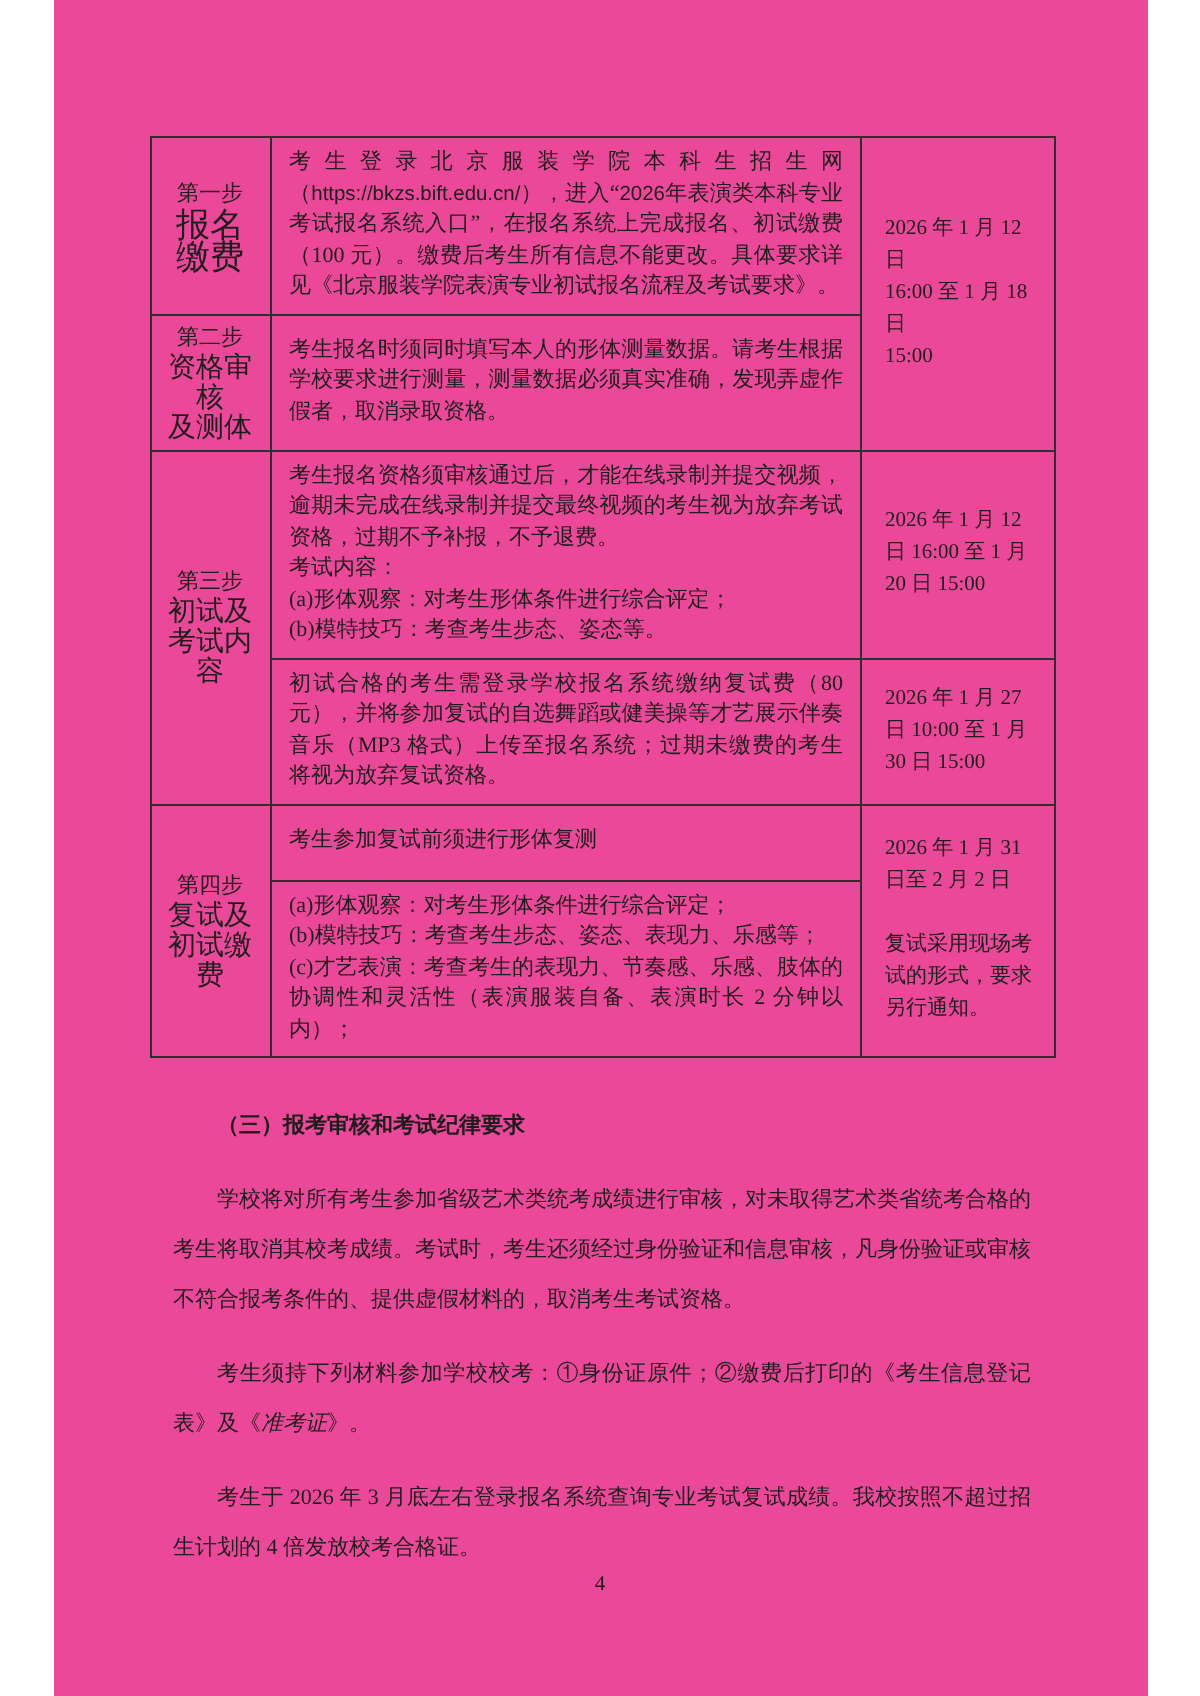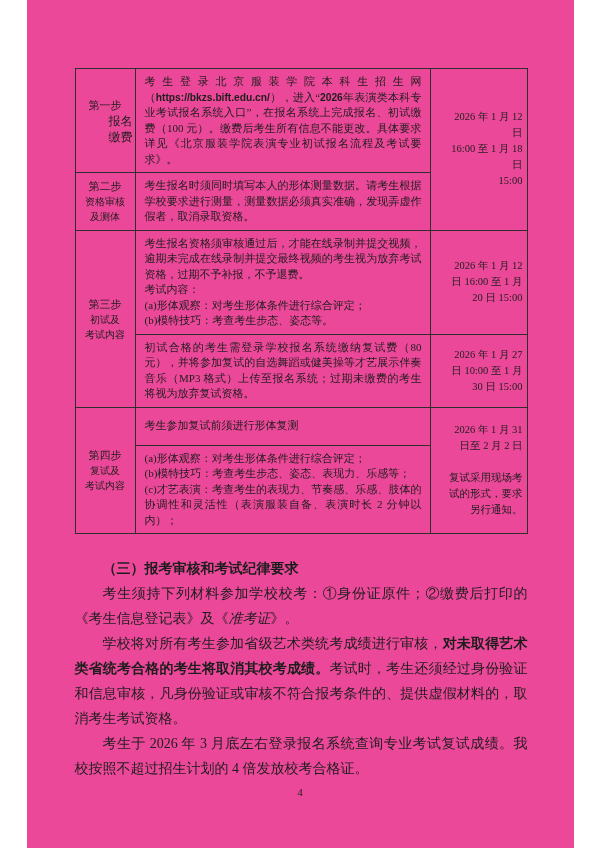--- a/index.html
+++ b/index.html
@@ -37,64 +37,63 @@
     padding: 3px 2px;
   }
   .step-title {
     display: block;
     font-size: 11px;
     line-height: 16px;
     white-space: pre-line;
   }
   .step-sub {
     display: block;
-    font-size: 10px;
+    font-size: 14px;
     line-height: 15px;
     white-space: pre-line;
   }
   .step-sub--lg {
-    font-size: 12px;
+    font-size: 17px;
     line-height: 16px;
-    text-align: right;
   }
   td.desc {
     font-size: 11px;
     line-height: 15.5px;
     padding: 5px 8px 5px 9px;
     text-align: justify;
   }
   td.date {
     font-size: 10.5px;
     line-height: 16px;
     padding: 4px 4px 4px 12px;
-    text-align: right;
+    text-align: left;
   }
   .pre { white-space: pre-line; }
-  .seg-bold { font-weight: bold; }
+  .seg-bold { font-weight: normal; }
   .seg-italic { font-style: italic; }
   .seg-sans { font-family: "Liberation Sans", "DejaVu Sans", sans-serif; font-size: 0.93em; }
   tr.r1 { height: 75px; }
   tr.r2 { height: 57px; margin-left: 10px; }
   tr.r3a { height: 78px; }
   tr.r3b { height: 54px; font-family: Liberation Serif, serif; }
   tr.r4a { height: 38px; }
   tr.r4b { height: 62px; }
   
   .body-text {
     margin-top: 22px;
     font-size: 13.5px;
     line-height: 25px;
     text-align: justify;
   }
   .body-text p,
   .body-text h3 {
-    margin: 0;
+    margin: 12px;
     padding: 0;
     text-indent: 2em;
-    font-size: 14px;
+    font-size: 11px;
     font-weight: normal;
   }
   .body-text h3 { font-weight: bold; }
   
   .page-number {
     position: absolute;
     top: 787px;
     left: 0;
     width: 100%;
     text-align: center;
@@ -150,40 +149,40 @@
       <tr class="r3b">
         <td class="desc">初试合格的考生需登录学校报名系统缴纳复试费（80 元），并将参加复试的自选舞蹈或健美操等才艺展示伴奏音乐（MP3 格式）上传至报名系统；过期未缴费的考生将视为放弃复试资格。</td>
         <td class="date pre">2026 年 1 月 27
 日 10:00 至 1 月
 30 日 15:00</td>
       </tr>
       <tr class="r4a">
         <td class="step" rowspan="2">
           <span class="step-title">第四步</span>
           <span class="step-sub">复试及
-考试内容</span>
+初试缴费</span>
         </td>
         <td class="desc">考生参加复试前须进行形体复测</td>
         <td class="date pre" rowspan="2">2026 年 1 月 31
 日至 2 月 2 日
 
 复试采用现场考
 试的形式，要求
 另行通知。</td>
       </tr>
       <tr class="r4b">
         <td class="desc pre">(a)形体观察：对考生形体条件进行综合评定；
 (b)模特技巧：考查考生步态、姿态、表现力、乐感等；
 (c)才艺表演：考查考生的表现力、节奏感、乐感、肢体的协调性和灵活性（表演服装自备、表演时长 2 分钟以内）；</td>
       </tr>
     </tbody>
   </table>
 
   <div class="body-text">
     <h3>（三）报考审核和考试纪律要求</h3>
+    <p><span>学校将对所有考生参加省级艺术类统考成绩进行审核，</span><span class="seg-bold">对未取得艺术类省统考合格的考生将取消其校考成绩。</span><span>考试时，考生还须经过身份验证和信息审核，凡身份验证或审核不符合报考条件的、提供虚假材料的，取消考生考试资格。</span></p>
     <p><span>考生须持下列材料参加学校校考：①身份证原件；②缴费后打印的《考生信息登记表》及《</span><span class="seg-italic">准考证</span><span>》。</span></p>
-    <p><span>学校将对所有考生参加省级艺术类统考成绩进行审核，</span><span class="seg-bold">对未取得艺术类省统考合格的考生将取消其校考成绩。</span><span>考试时，考生还须经过身份验证和信息审核，凡身份验证或审核不符合报考条件的、提供虚假材料的，取消考生考试资格。</span></p>
     <p>考生于 2026 年 3 月底左右登录报名系统查询专业考试复试成绩。我校按照不超过招生计划的 4 倍发放校考合格证。</p>
   </div>
 
   <div class="page-number">4</div>
 
 </div>
 
 </body></html>

